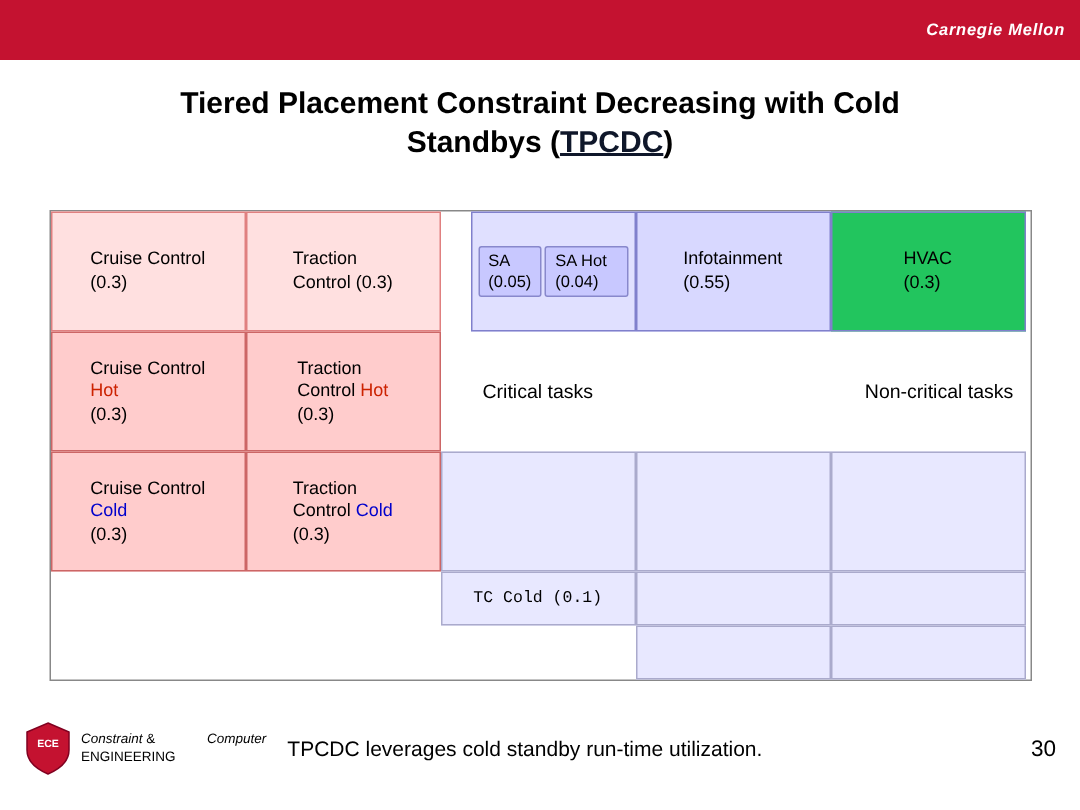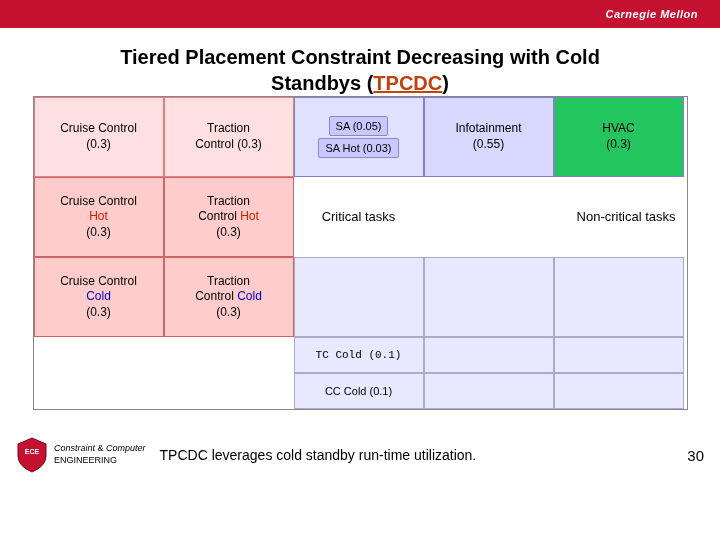--- a/index.html
+++ b/index.html
@@ -8,68 +8,68 @@
       background: #fff;
       width: 720px;
       height: 540px;
       overflow: hidden;
       position: relative;
     }
 
     
     .cmu-bar {
       background: #c41230;
-      height: 28px;
+      height: 40px;
       display: flex;
       align-items: center;
       justify-content: flex-end;
-      padding-right: 22px;
+      padding-right: 10px;
     }
     .cmu-logo {
       color: #fff;
       font-size: 11px;
       font-style: italic;
       font-weight: bold;
       letter-spacing: 0.5px;
     }
 
     .main-content {
       padding: 16px 24px 10px 24px;
     }
 
     .page-title {
       font-size: 20px;
       font-weight: bold;
       text-align: center;
-      margin-bottom: 0;
+      margin-bottom: 32px;
       line-height: 1.3;
     }
     .page-title .tpcdc {
-      color: #c2410c;
+      color: #0f172a;
       text-decoration: underline;
     }
 
     
     .grid-container {
       display: grid;
       grid-template-columns: 130px 130px 130px 130px 130px;
       grid-template-rows: 80px 80px 80px 36px 36px;
       gap: 0;
       border: 1.5px solid #888;
       width: 655px;
       margin: 0 auto;
       position: relative;
     }
 
     .cell {
       border: 1.5px solid #888;
       display: flex;
       align-items: center;
       justify-content: center;
-      text-align: center;
+      text-align: left;
       font-size: 12px;
       padding: 4px;
       line-height: 1.3;
     }
 
     
     .cell-cruise-ctrl {
       background: #ffe0e0;
       grid-column: 1;
       grid-row: 1;
@@ -80,23 +80,24 @@
       grid-column: 2;
       grid-row: 1;
       border: 1.5px solid #e08080;
       flex-direction: column;
       gap: 4px;
     }
     .cell-sa {
       background: #e0e0ff;
       grid-column: 3;
       grid-row: 1;
-      flex-direction: column;
+      flex-direction: row;
       gap: 2px;
       border: 1.5px solid #8080cc;
+      margin-left: 20px;
     }
     .cell-infotainment {
       background: #d8d8ff;
       grid-column: 4;
       grid-row: 1;
       border: 1.5px solid #8080cc;
     }
     .cell-hvac {
       background: #22c55e;
       grid-column: 5;
@@ -286,21 +287,21 @@
   <div class="grid-container">
 
     <div class="cell cell-cruise-ctrl">
       <span>Cruise Control<br>(0.3)</span>
     </div>
     <div class="cell cell-traction-ctrl">
       <span>Traction<br>Control (0.3)</span>
     </div>
     <div class="cell cell-sa">
       <span class="sa-label">SA (0.05)</span>
-      <span class="sa-label">SA Hot (0.03)</span>
+      <span class="sa-label">SA Hot (0.04)</span>
     </div>
     <div class="cell cell-infotainment">
       <span>Infotainment<br>(0.55)</span>
     </div>
     <div class="cell cell-hvac">
       <span>HVAC<br>(0.3)</span>
     </div>
 
     <div class="cell cell-cruise-hot">
       <span>Cruise Control<br><span class="hot-text">Hot</span><br>(0.3)</span>
@@ -328,35 +329,32 @@
     <div class="cell cell-empty-1-4"></div>
     <div class="cell cell-empty-2-4"></div>
     <div class="cell cell-tc-cold">
       <span>TC Cold (0.1)</span>
     </div>
     <div class="cell cell-empty-4-4"></div>
     <div class="cell cell-empty-5-4"></div>
 
     <div class="cell cell-empty-1-5"></div>
     <div class="cell cell-empty-2-5"></div>
-    <div class="cell cell-cc-cold">
-      <span>CC Cold (0.1)</span>
-    </div>
     <div class="cell cell-empty-4-5"></div>
     <div class="cell cell-empty-5-5"></div>
 
   </div>
 </div>
 
 <div class="bottom-bar">
   <div class="ece-logo">
     <svg class="ece-shield" viewBox="0 0 32 38" xmlns="http://www.w3.org/2000/svg">
       <path d="M16 2 L30 8 L30 20 Q30 30 16 36 Q2 30 2 20 L2 8 Z" fill="#c41230" stroke="#800020" stroke-width="1"></path>
       <text x="16" y="18" text-anchor="middle" fill="white" font-size="7" font-weight="bold">ECE</text>
     </svg>
     <div style="font-size:9px; line-height:1.3;">
-      <span style="font-style:italic;">Constraint</span> &amp; <span style="font-style:italic;">Computer</span><br>
+      <span style="font-style:italic;">Constraint</span> &amp; <span style="font-style:italic;margin-left:32px;">Computer</span><br>
       <span>ENGINEERING</span>
     </div>
   </div>
   <div class="bottom-text">TPCDC leverages cold standby run-time utilization.</div>
   <div class="slide-num">30</div>
 </div>
 
 </body></html>

